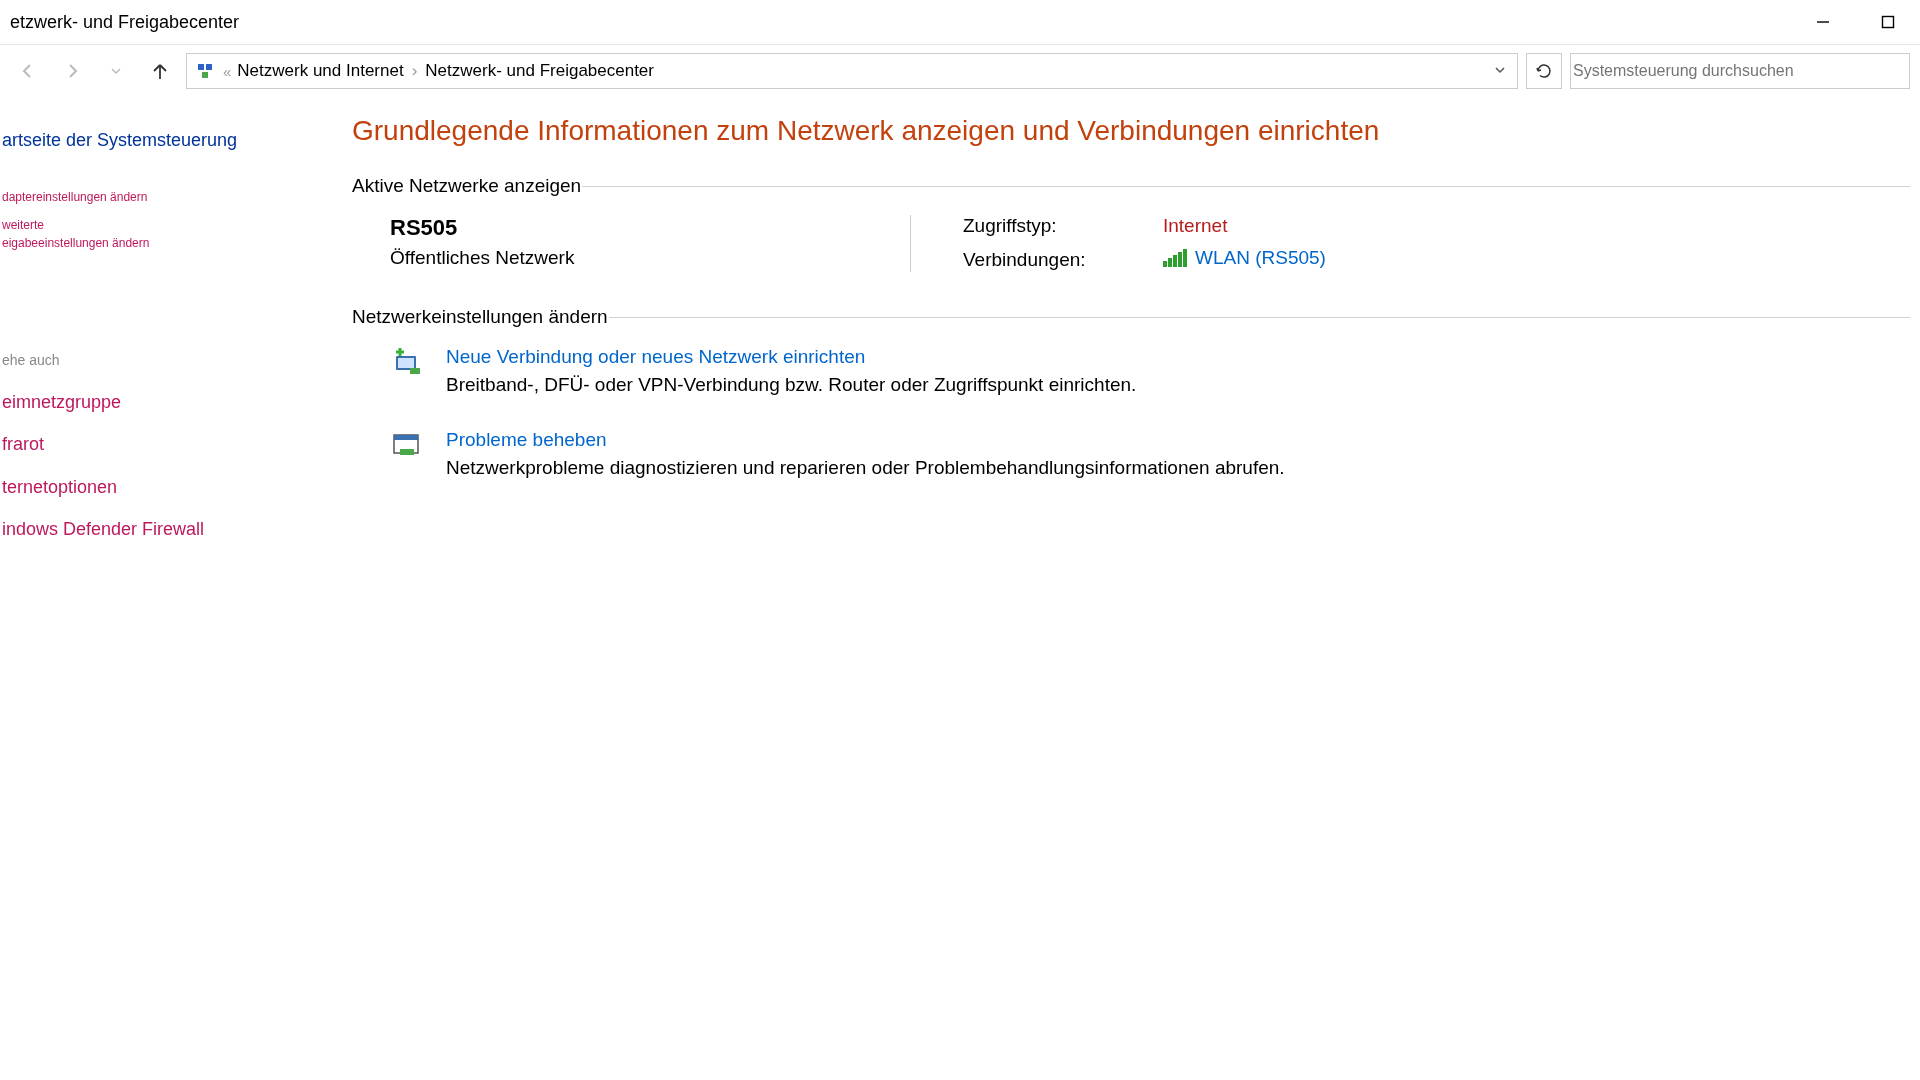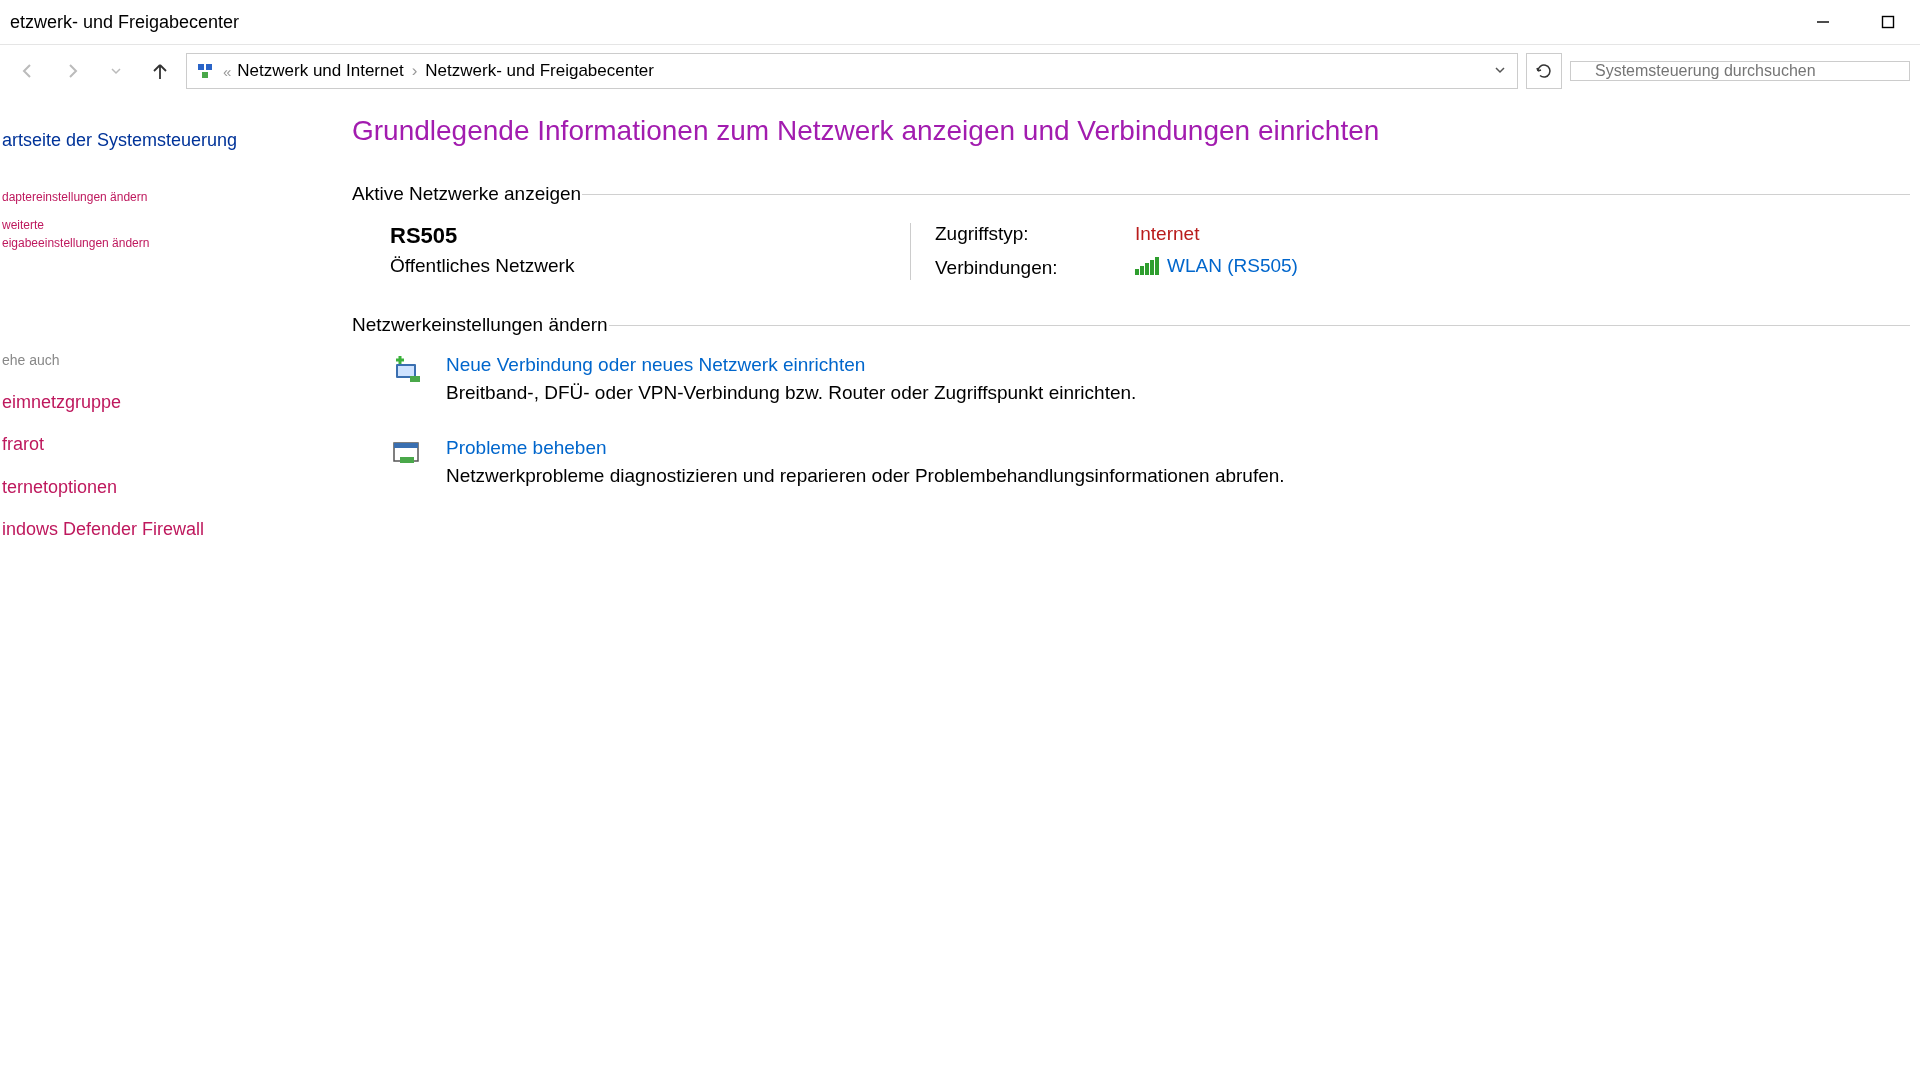--- a/index.html
+++ b/index.html
@@ -16,44 +16,44 @@
     .navbar { height: 52px; display: flex; align-items: center; padding: 0 10px; gap: 8px; }
     .nav-btn { width: 36px; height: 36px; display: flex; align-items: center; justify-content: center; color: #888; }
     .nav-btn.enabled { color: #000; }
     .addressbar { flex: 1; height: 36px; border: 1px solid #cccccc; display: flex; align-items: center; padding: 0 6px; gap: 6px; background: #fff; }
     .addr-icon { width: 24px; height: 24px; display: flex; align-items: center; justify-content: center; }
     .addr-text { display: flex; align-items: center; gap: 8px; font-size: 17px; }
     .addr-sep { color: #999; }
     .addr-spacer { flex: 1; }
     .addr-chev { color: #555; padding: 0 4px; }
     .refresh-btn { width: 36px; height: 36px; border: 1px solid #cccccc; display: flex; align-items: center; justify-content: center; }
-    .searchbox { width: 340px; height: 20px; border: 1px solid #cccccc; padding: 0 24px; font-size: 16px; color: #0f766e; outline: none; }
+    .searchbox { width: 340px; height: 36px; border: 1px solid #cccccc; padding: 0 2px; font-size: 16px; color: #0f766e; outline: none; }
 
     
     .layout { display: flex; height: calc(100% - 97px); }
     .sidebar { width: 320px; padding: 30px 20px 20px 2px; display: flex; flex-direction: column; gap: 10px; }
     .sidebar-link { color: #be185d; font-size: 12px; line-height: 1.5; cursor: pointer; }
     .sidebar-top-link { color: #003399; font-size: 18px; line-height: 1.5; cursor: pointer; margin-bottom: 24px; }
     .sidebar-spacer { flex: 1; min-height: 80px; }
     .sidebar-heading { color: #888888; font-size: 14px; margin-bottom: 8px; }
     .sidebar-item { font-size: 18px; color: #be185d; cursor: pointer; line-height: 1.8; }
 
     .content { flex: 1; padding: 18px 10px 20px 32px; }
-    .page-heading { color: #a21caf; font-size: 28px; font-weight: 400; margin-bottom: 36px; }
+    .page-heading { color: #c2410c; font-size: 28px; font-weight: 400; margin-bottom: 28px; }
 
     .section-title-row { display: flex; align-items: center; gap: 1px; margin-bottom: 18px; }
     .section-title { font-size: 19px; color: #000; }
     .section-line { flex: 1; height: 1px; background: #d0d0d0; }
 
     .network-block { display: flex; padding-left: 38px; margin-bottom: 34px; }
     .net-left { flex: 0 0 520px; }
     .net-name { font-size: 22px; font-weight: 700; margin-bottom: 6px; }
     .net-type { font-size: 19px; }
     .net-divider { width: 1px; background: #cccccc; margin-right: 24px; }
-    .net-right { flex: 1; display: grid; grid-template-columns: 200px auto; row-gap: 10px; align-items: center; font-size: 19px; }
+    .net-right { flex: 1; display: grid; grid-template-columns: 200px auto; row-gap: 10px; align-items: center; font-size: 19px; margin-left: 28px; }
     .net-label { color: #000; }
     .net-value { color: #b91c1c; }
     .net-link { color: #0066cc; display: inline-flex; align-items: center; gap: 8px; cursor: pointer; justify-content: center; }
 
     .task-row { display: flex; gap: 20px; padding-left: 38px; margin-bottom: 30px; }
     .task-icon { width: 36px; height: 36px; flex: 0 0 36px; display: flex; align-items: center; justify-content: center; }
     .task-text { flex: 1; }
     .task-title { color: #0066cc; font-size: 19px; margin-bottom: 4px; cursor: pointer; }
     .task-desc { font-size: 19px; color: #000; line-height: 1.4; }
 

